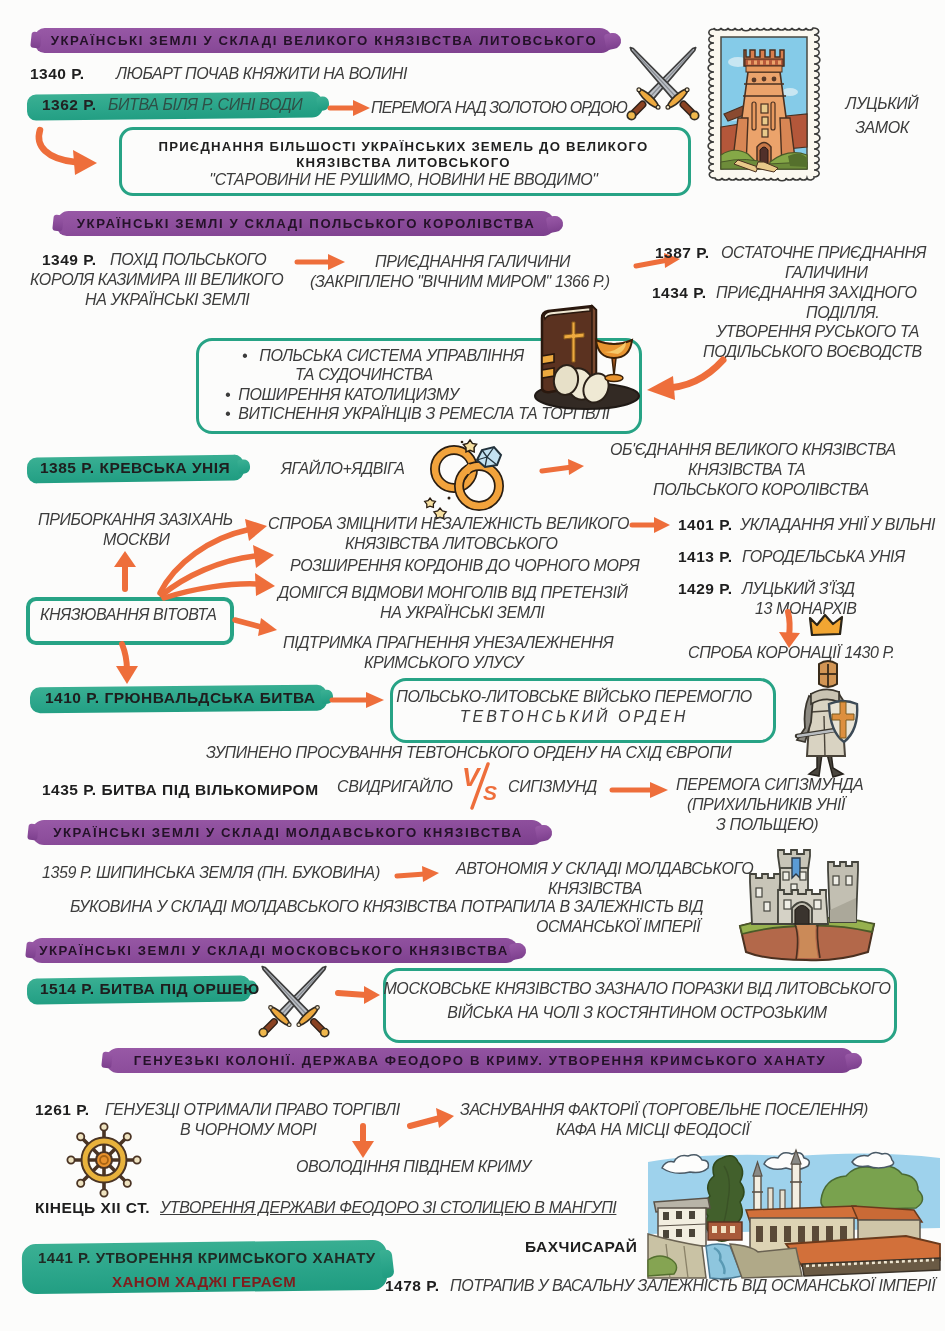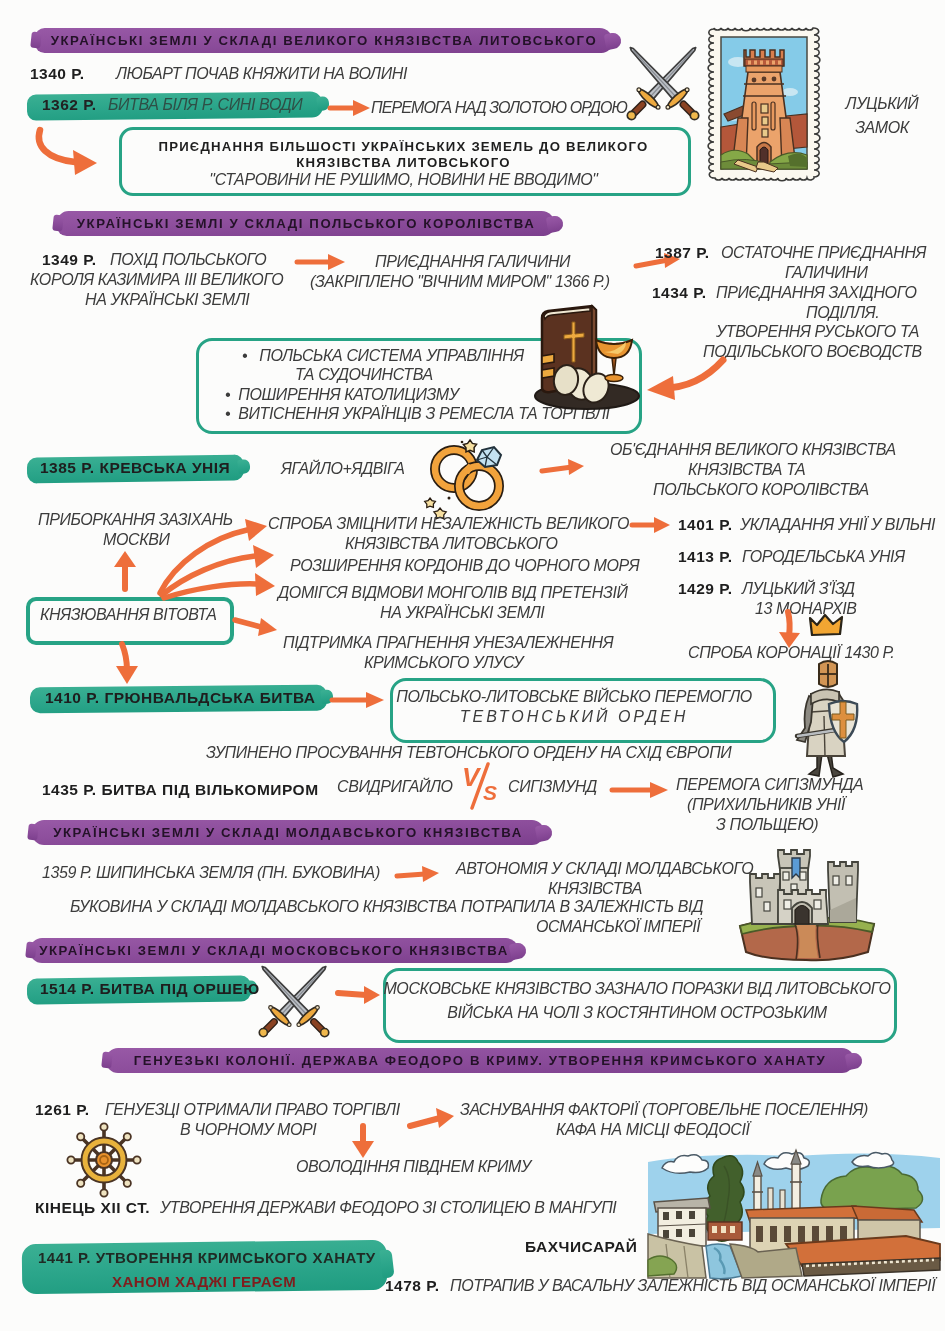--- a/index.html
+++ b/index.html
@@ -473,21 +473,21 @@
   </g>
   <circle cx="40" cy="40" r="19" fill="none" stroke="#4a3424" stroke-width="9"></circle>
   <circle cx="40" cy="40" r="19" fill="none" stroke="#e8b23c" stroke-width="5"></circle>
   <circle cx="40" cy="40" r="8" fill="#e8912c" stroke="#4a3424" stroke-width="2.2"></circle>
   <circle cx="40" cy="40" r="4" fill="none" stroke="#a86414" stroke-width="1.8"></circle>
 </svg>
 
 <div class="t" style="left:296px;top:1162px;">ОВОЛОДІННЯ ПІВДНЕМ КРИМУ</div>
 
 <div class="d" style="left:35px;top:1203px;">КІНЕЦЬ XII СТ.</div>
-<div class="t" style="left:160px;top:1203px;">УТВОРЕННЯ ДЕРЖАВИ ФЕОДОРО ЗІ СТОЛИЦЕЮ В МАНГУПІ</div>
+<div class="t" style="left:160px;top:1203px;text-decoration:underline;">УТВОРЕННЯ ДЕРЖАВИ ФЕОДОРО ЗІ СТОЛИЦЕЮ В МАНГУПІ</div>
 
 <div class="hl" style="left:22px;top:1242px;width:365px;height:50px;border-radius:14px;transform:rotate(-0.7deg);"></div>
 <div class="d" style="left:38px;top:1253px;color:#1f2a24;font-size:15px;">1441 Р. УТВОРЕННЯ КРИМСЬКОГО ХАНАТУ</div>
 <div class="d" style="left:112px;top:1277px;color:#7f1d1d;font-size:15px;">ХАНОМ ХАДЖІ ГЕРАЄМ</div>
 
 <div class="d" style="left:525px;top:1242px;">БАХЧИСАРАЙ</div>
 <div class="d" style="left:385px;top:1281px;">1478 Р.</div>
 <div class="t" style="left:450px;top:1281px;">ПОТРАПИВ У ВАСАЛЬНУ ЗАЛЕЖНІСТЬ ВІД ОСМАНСЬКОЇ ІМПЕРІЇ</div>
 
 <svg id="bakh" style="left:646px;top:1148px;" width="296" height="132" viewBox="0 0 296 132">

